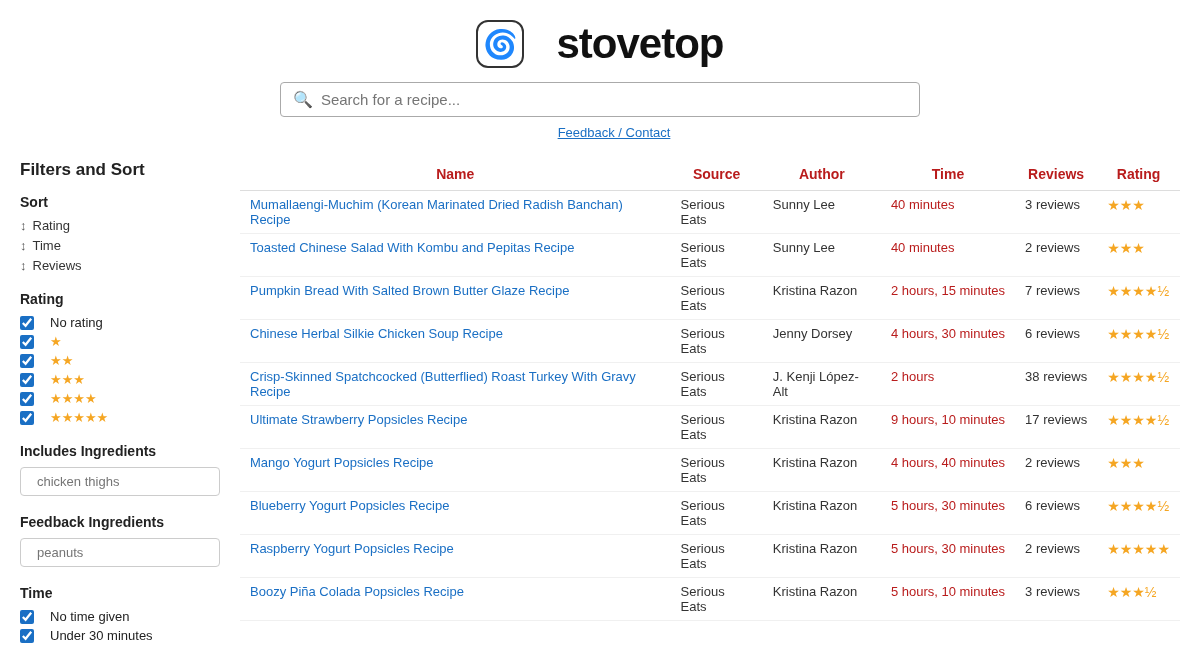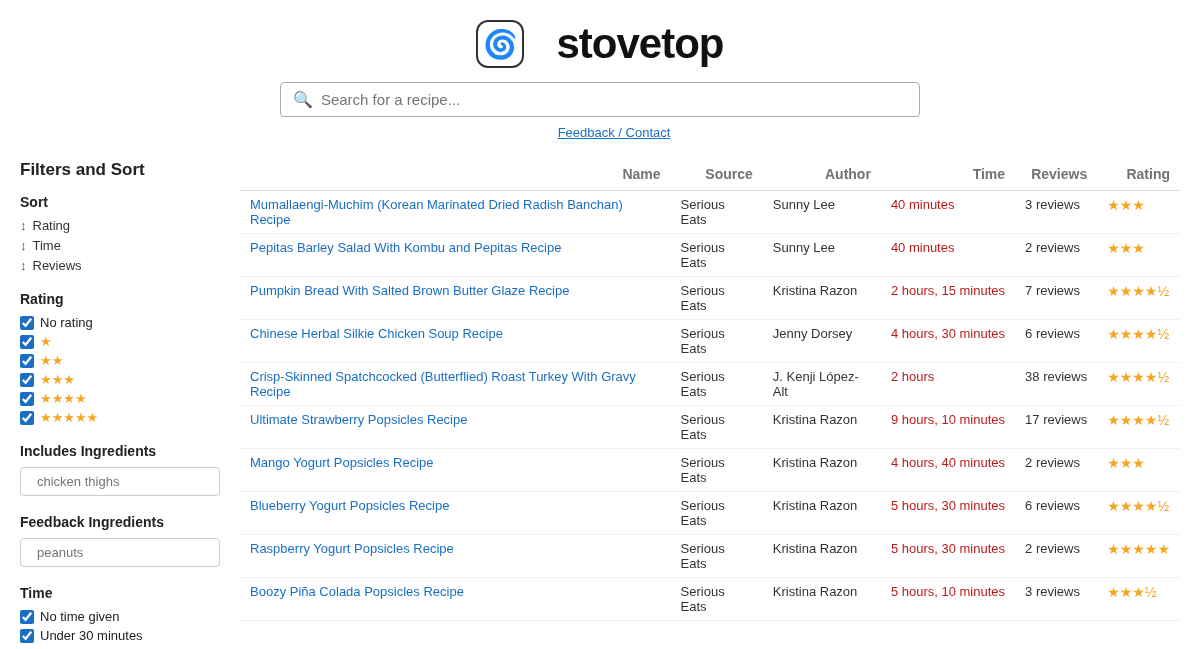--- a/index.html
+++ b/index.html
@@ -20,30 +20,30 @@
 
     
     .sidebar { width: 220px; flex-shrink: 0; padding-right: 20px; }
     .sidebar-title { font-size: 17px; font-weight: 700; margin-bottom: 14px; }
     .sidebar-section-title { font-weight: 700; margin-bottom: 8px; font-size: 14px; }
     .sidebar-section { margin-bottom: 18px; }
 
     .sort-item { display: flex; align-items: center; gap: 6px; margin-bottom: 5px; cursor: pointer; font-size: 13px; color: #333; }
     .sort-arrow { font-size: 13px; color: #555; }
 
-    .checkbox-row { display: flex; align-items: center; gap: 6px; margin-bottom: 4px; font-size: 13px; }
+    .checkbox-row { display: flex; align-items: center; gap: 16px; margin-bottom: 4px; font-size: 13px; }
     .checkbox-row input[type=checkbox] { accent-color: #1a6fc4; width: 14px; height: 14px; }
     .stars-display { color: #f5a623; font-size: 13px; }
 
     .filter-input { width: 100%; border: 1.5px solid #ccc; border-radius: 4px; padding: 6px 16px; font-size: 13px; color: #999; outline: none; }
 
     
     .table-container { flex: 1; overflow-x: auto; }
     table { width: 100%; border-collapse: collapse; font-size: 13px; }
-    th { text-align: right; font-weight: 700; padding: 6px 10px 8px; border-bottom: 1px solid #ddd; font-size: 14px; color: #737373; cursor: pointer; }
+    th { text-align: center; font-weight: 700; padding: 6px 10px 8px; border-bottom: 1px solid #ddd; font-size: 14px; color: #b91c1c; cursor: pointer; }
     td { padding: 6px 10px; vertical-align: top; border-bottom: 1px solid #f0f0f0; }
     td a { color: #1a6fc4; text-decoration: none; cursor: pointer; }
     .stars { color: #f5a623; font-size: 14px; white-space: nowrap; }
 
     .source-col { color: #333; }
     .author-col { color: #333; }
     .time-col { color: #b91c1c; white-space: nowrap; }
     .reviews-col { color: #333; white-space: nowrap; }
   </style>
 </head>
@@ -149,21 +149,21 @@
       <tbody id="table-body">
       <tr>
             <td><a href="#">Mumallaengi-Muchim (Korean Marinated Dried Radish Banchan) Recipe</a></td>
             <td class="source-col">Serious Eats</td>
             <td class="author-col">Sunny Lee</td>
             <td class="time-col">40 minutes</td>
             <td class="reviews-col">3 reviews</td>
             <td><span class="stars">★★★</span></td>
           </tr>
           <tr>
-            <td><a href="#">Pepitas Barley Salad With Kombu and Pepitas Recipe</a></td>
+            <td><a href="#">Toasted Chinese Salad With Kombu and Pepitas Recipe</a></td>
             <td class="source-col">Serious Eats</td>
             <td class="author-col">Sunny Lee</td>
             <td class="time-col">40 minutes</td>
             <td class="reviews-col">2 reviews</td>
             <td><span class="stars">★★★</span></td>
           </tr>
           <tr>
             <td><a href="#">Pumpkin Bread With Salted Brown Butter Glaze Recipe</a></td>
             <td class="source-col">Serious Eats</td>
             <td class="author-col">Kristina Razon</td>

